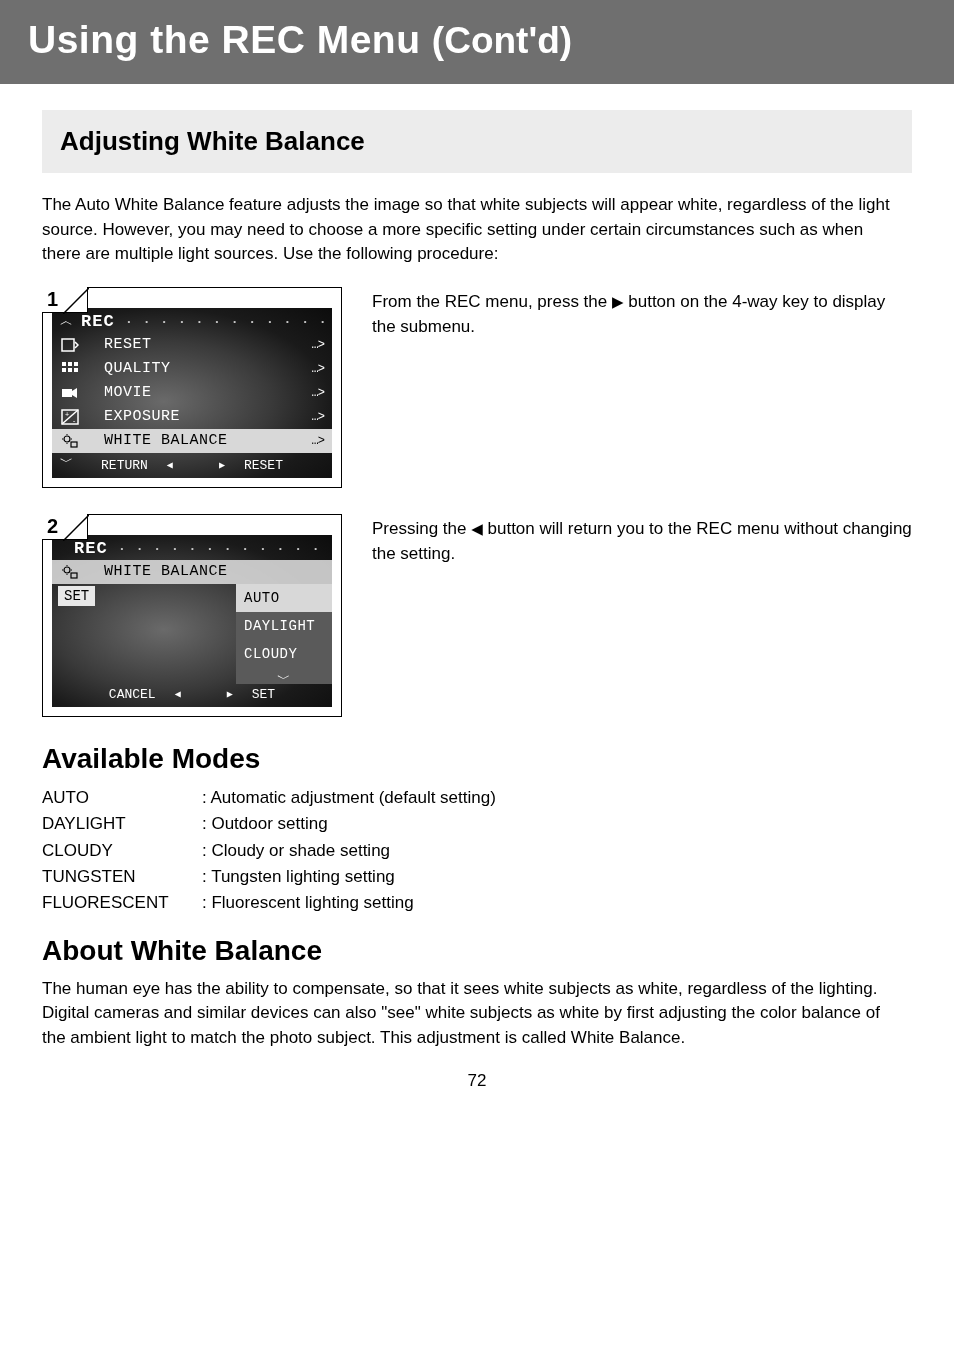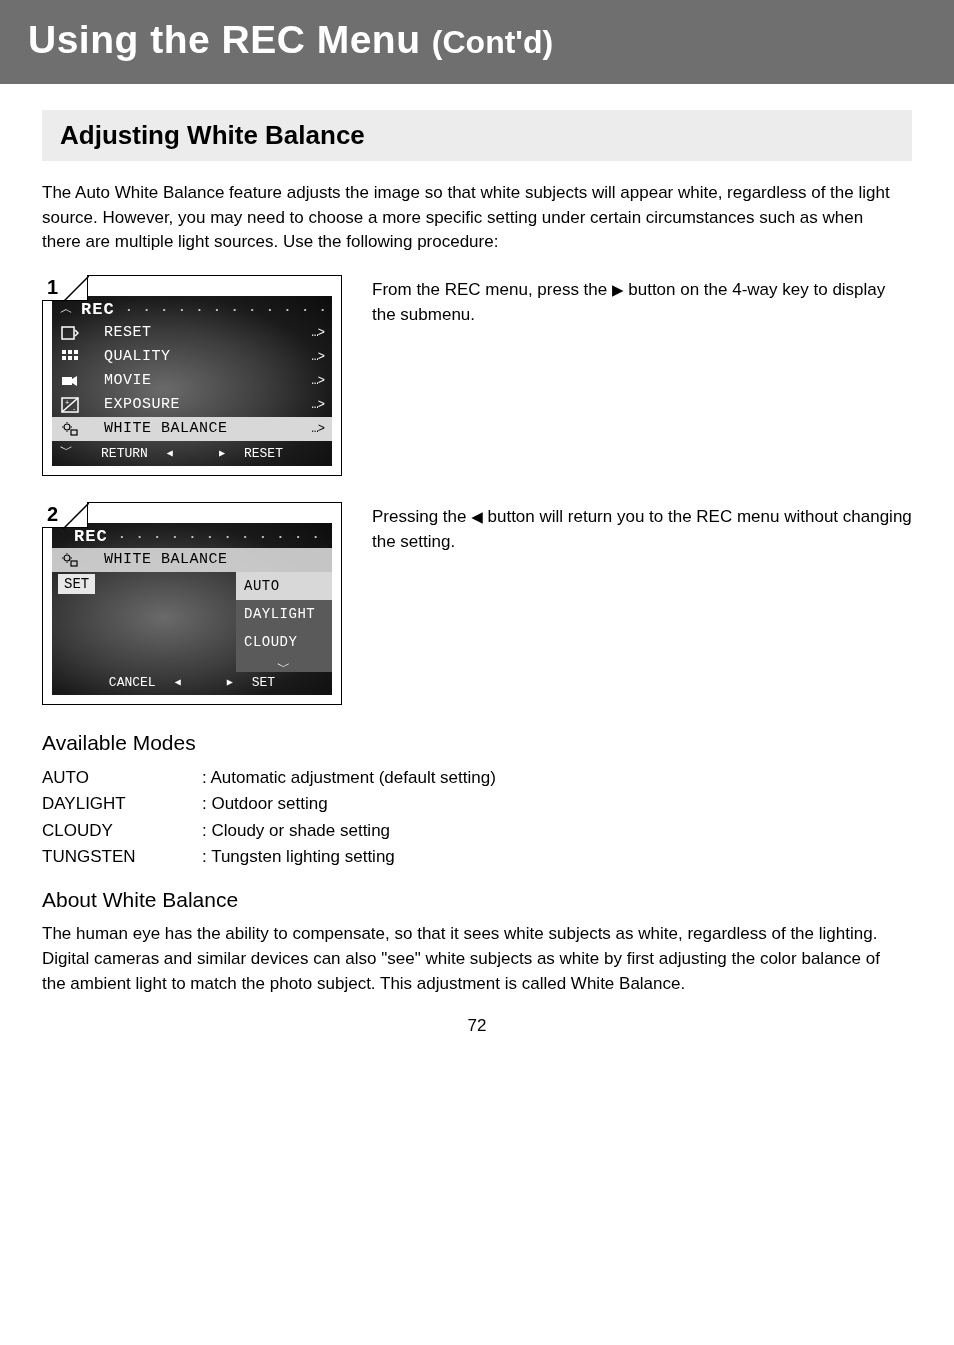--- a/index.html
+++ b/index.html
@@ -1,22 +1,22 @@
 <!DOCTYPE html>
 <html><head>
 <meta charset="utf-8">
 <style>
   * { box-sizing: border-box; margin: 0; padding: 0; }
   html, body { width: 954px; background: #fff; font-family: Arial, Helvetica, sans-serif; color: #000; }
   .page { width: 954px; padding: 0; }
   .title-bar { background: #6f6f6f; color: #fff; padding: 18px 28px 22px 28px; }
   .title-bar .main { font-size: 39px; font-weight: bold; letter-spacing: 0.5px; }
-  .title-bar .sub { font-size: 32px; font-weight: bold; }
+  .title-bar .sub { font-size: 37px; font-weight: bold; }
   .content { padding: 20px 42px 40px 42px; }
-  .section-head { background: #ececec; padding: 10px 18px; font-size: 26px; font-weight: bold; margin-top: 6px; margin-bottom: 20px; }
+  .section-head { background: #ececec; padding: 16px 18px; font-size: 26px; font-weight: bold; margin-top: 6px; margin-bottom: 20px; }
   .body-text { font-size: 17px; line-height: 1.45; margin: 0 16px 20px 0; }
   .step-row { display: flex; align-items: flex-start; gap: 30px; margin-bottom: 26px; }
   .lcd-box { width: 300px; border: 1.5px solid #000; position: relative; padding: 20px 9px 9px 9px; flex-shrink: 0; }
   .lcd-box .step-tab { position: absolute; top: -1px; left: -1px; width: 46px; height: 26px; background: #fff; border-right: 1.5px solid #000; border-bottom: 1.5px solid #000; }
   .lcd-box .step-num { position: absolute; top: 0px; left: 4px; font-size: 20px; font-weight: bold; }
   .lcd-box .step-diag { position: absolute; top: 0; left: 20px; width: 26px; height: 26px; }
   .lcd-box .step-diag line { stroke: #000; stroke-width: 1.5; }
   .screen { width: 100%; background: radial-gradient(ellipse at 40% 55%, #6a6a6a 0%, #3a3a3a 45%, #1a1a1a 70%, #0c0c0c 100%); color: #fff; font-family: "Courier New", monospace; font-size: 15px; }
   .screen .hdr { display: flex; align-items: center; padding: 4px 8px 2px 8px; }
   .screen .hdr .up { font-size: 13px; margin-right: 8px; }
@@ -35,21 +35,21 @@
   .screen2-body { display: flex; }
   .screen2-left { flex: 1; position: relative; }
   .screen2-right { width: 96px; background: #5a5a5a; color: #fff; display: flex; flex-direction: column; }
   .screen2-right .opt { padding: 6px 8px; font-size: 14px; letter-spacing: 0.5px; }
   .screen2-right .opt.sel { background: #d8d8d8; color: #000; }
   .screen2-right .opt.more { text-align: center; font-size: 13px; padding: 2px 0 4px 0; }
   .screen2-left .setlbl { position: absolute; top: 2px; left: 6px; background: #e8e8e8; color: #000; font-size: 14px; padding: 2px 6px; }
   .right-col { flex: 1; font-size: 17px; line-height: 1.5; padding-top: 2px; }
   .right-col p { margin-bottom: 14px; }
   .tri-glyph { font-size: 15px; display: inline-block; }
-  .sub-head { font-size: 21px; font-weight: normal; margin: 18px 0 10px 0; }
+  .sub-head { font-size: 28px; font-weight: bold; margin: 18px 0 10px 0; }
   .mode-table { margin: 4px 0 10px 0; font-size: 17px; line-height: 1.55; }
   .mode-table .mrow { display: flex; }
   .mode-table .mlabel { width: 160px; }
   .mode-table .mdesc { flex: 1; }
   .page-num { text-align: center; font-size: 17px; margin-top: 16px; }
 </style>
 </head>
 <body>
 
 <div class="page">
@@ -218,20 +218,24 @@
           <div class="mdesc">: Outdoor setting</div>
         </div>
       <div class="mrow">
           <div class="mlabel">CLOUDY</div>
           <div class="mdesc">: Cloudy or shade setting</div>
         </div>
       <div class="mrow">
           <div class="mlabel">TUNGSTEN</div>
           <div class="mdesc">: Tungsten lighting setting</div>
         </div>
+      <div class="mrow">
+          <div class="mlabel">FLUORESCENT</div>
+          <div class="mdesc">: Fluorescent lighting setting</div>
+        </div>
     </div>
 
     <div class="sub-head">About White Balance</div>
     <p class="body-text">The human eye has the ability to compensate, so that it sees white subjects as white, regardless of the lighting. Digital cameras and similar devices can also "see" white subjects as white by first adjusting the color balance of the ambient light to match the photo subject. This adjustment is called White Balance.</p>
 
     <div class="page-num">72</div>
   </div>
 </div>
 
 </body></html>

